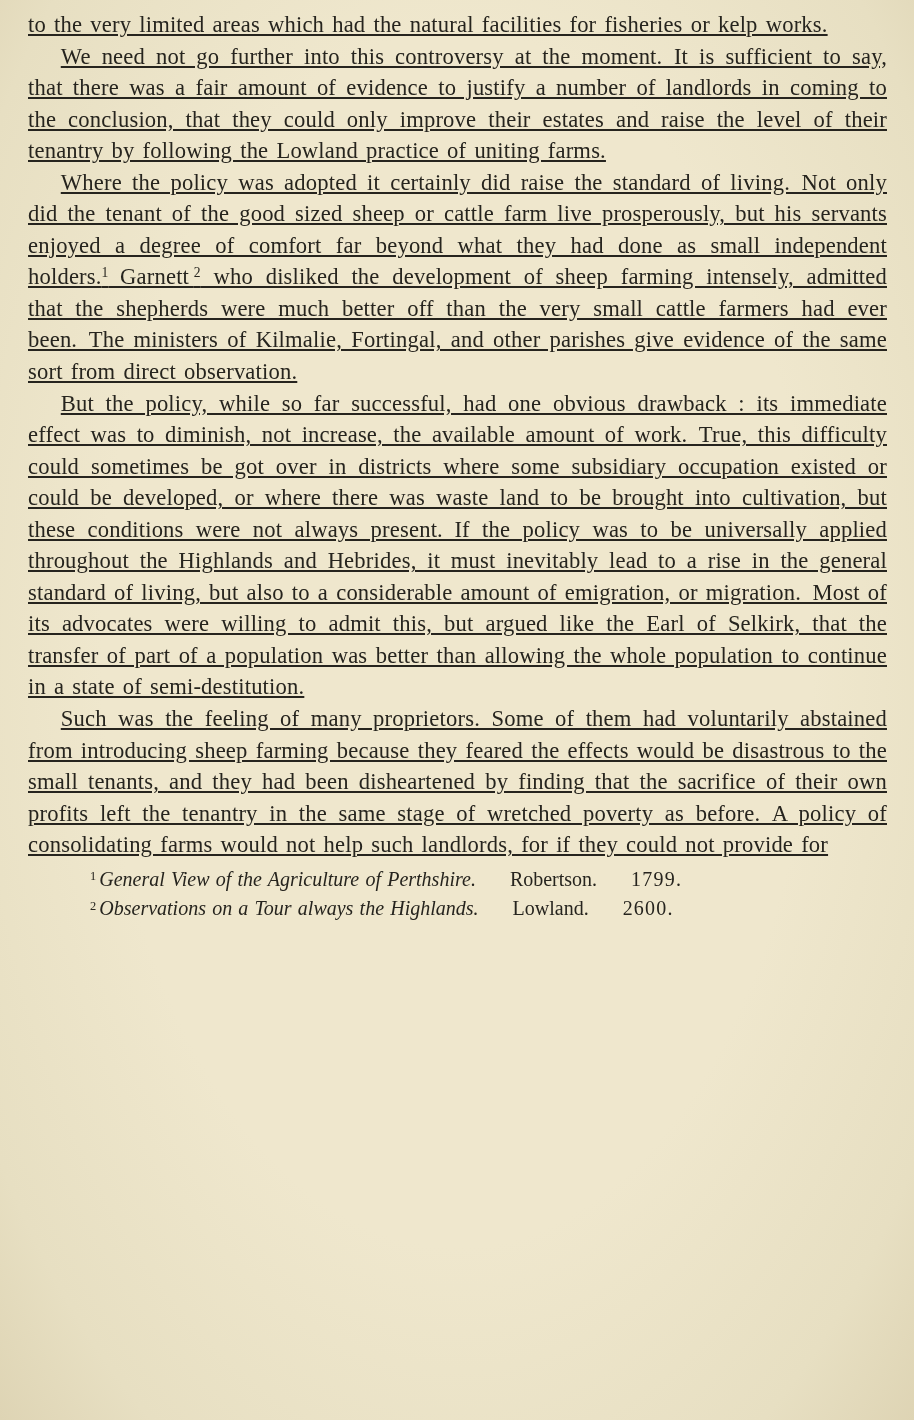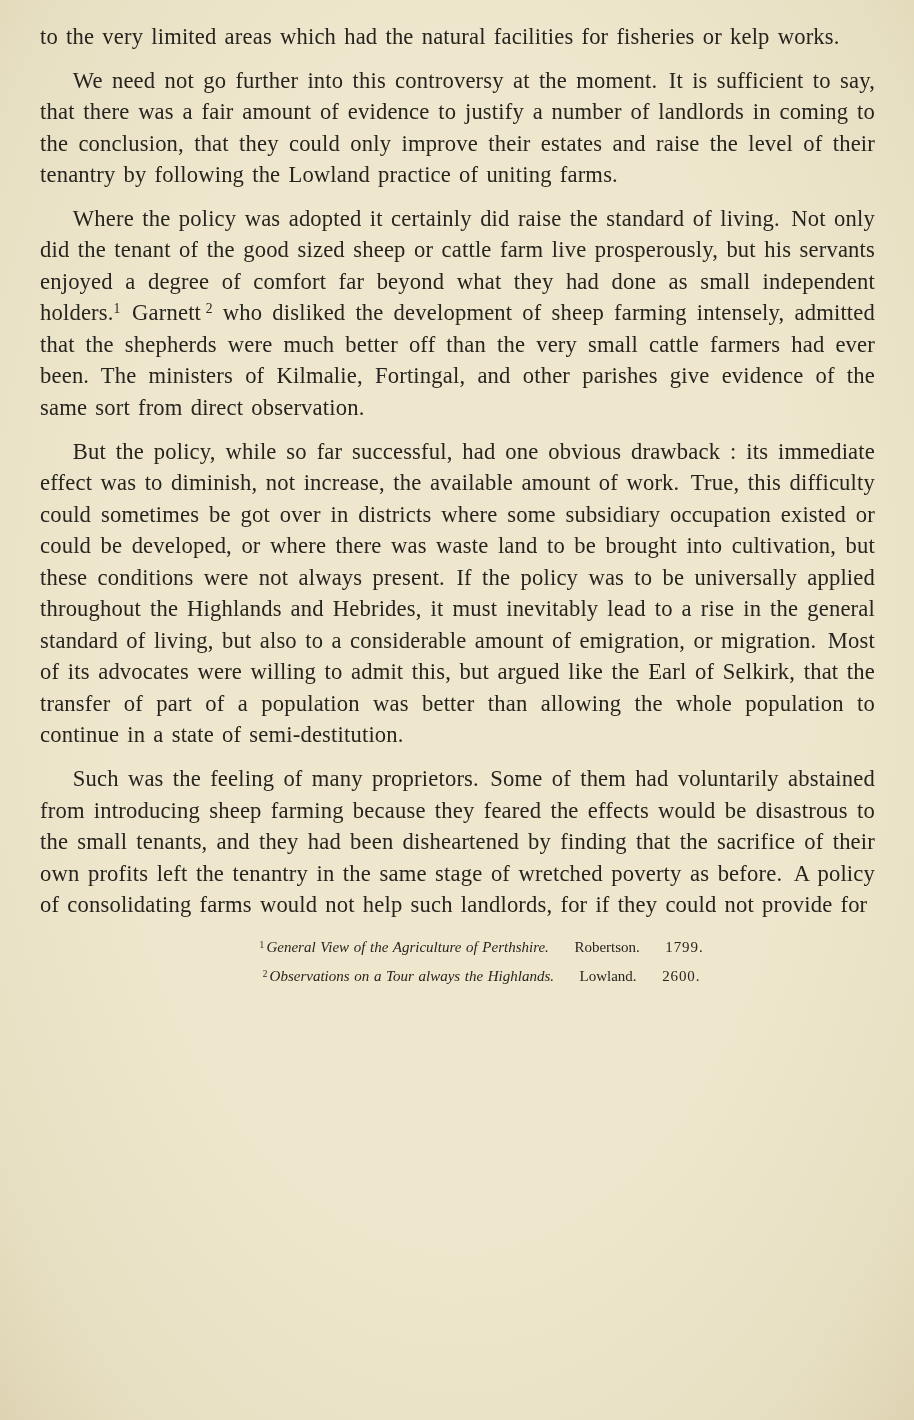--- a/index.html
+++ b/index.html
@@ -18,40 +18,41 @@
     color: #26241e;
     font-family: "Liberation Serif", "DejaVu Serif", serif;
     font-size: 22.6px;
     line-height: 31.55px;
     overflow: hidden;
   }
   .text-block {
     text-align: justify;
   }
   p.para {
-    margin: 12px;
+    margin: 0;
     text-indent: 0;
     word-spacing: 0.10em;
     letter-spacing: 0.008em;
+    text-decoration: underline;
   }
   p.para.indent {
     text-indent: 1.45em;
   }
   sup.fn-ref {
     font-size: 0.60em;
     line-height: 0;
     vertical-align: 0.5em;
   }
   .footnotes {
     margin-top: 4px;
     padding-left: 62px;
     padding-right: 14px;
-    font-size: 15px;
+    font-size: 20px;
     line-height: 29.5px;
-    text-align: center;
+    text-align: left;
     word-spacing: 0.06em;
   }
   .footnote {
     white-space: nowrap;
   }
   .footnote sup.fn-marker {
     font-size: 0.62em;
     line-height: 0;
     vertical-align: 0.45em;
     margin-right: 0.25em;

